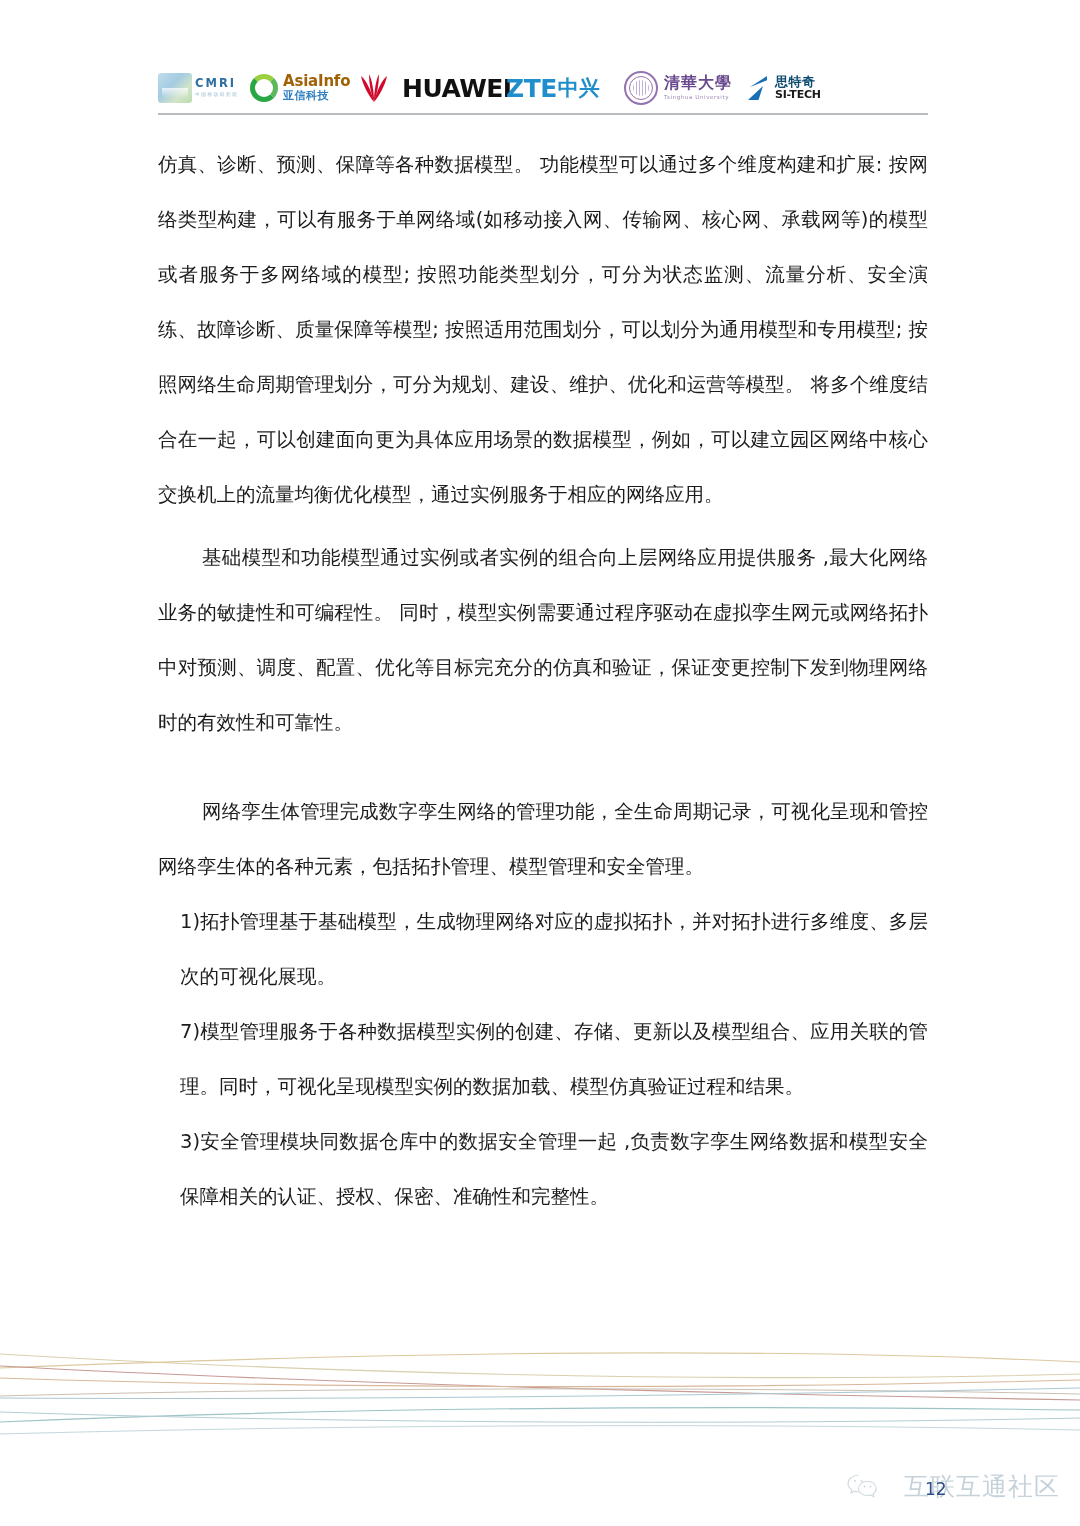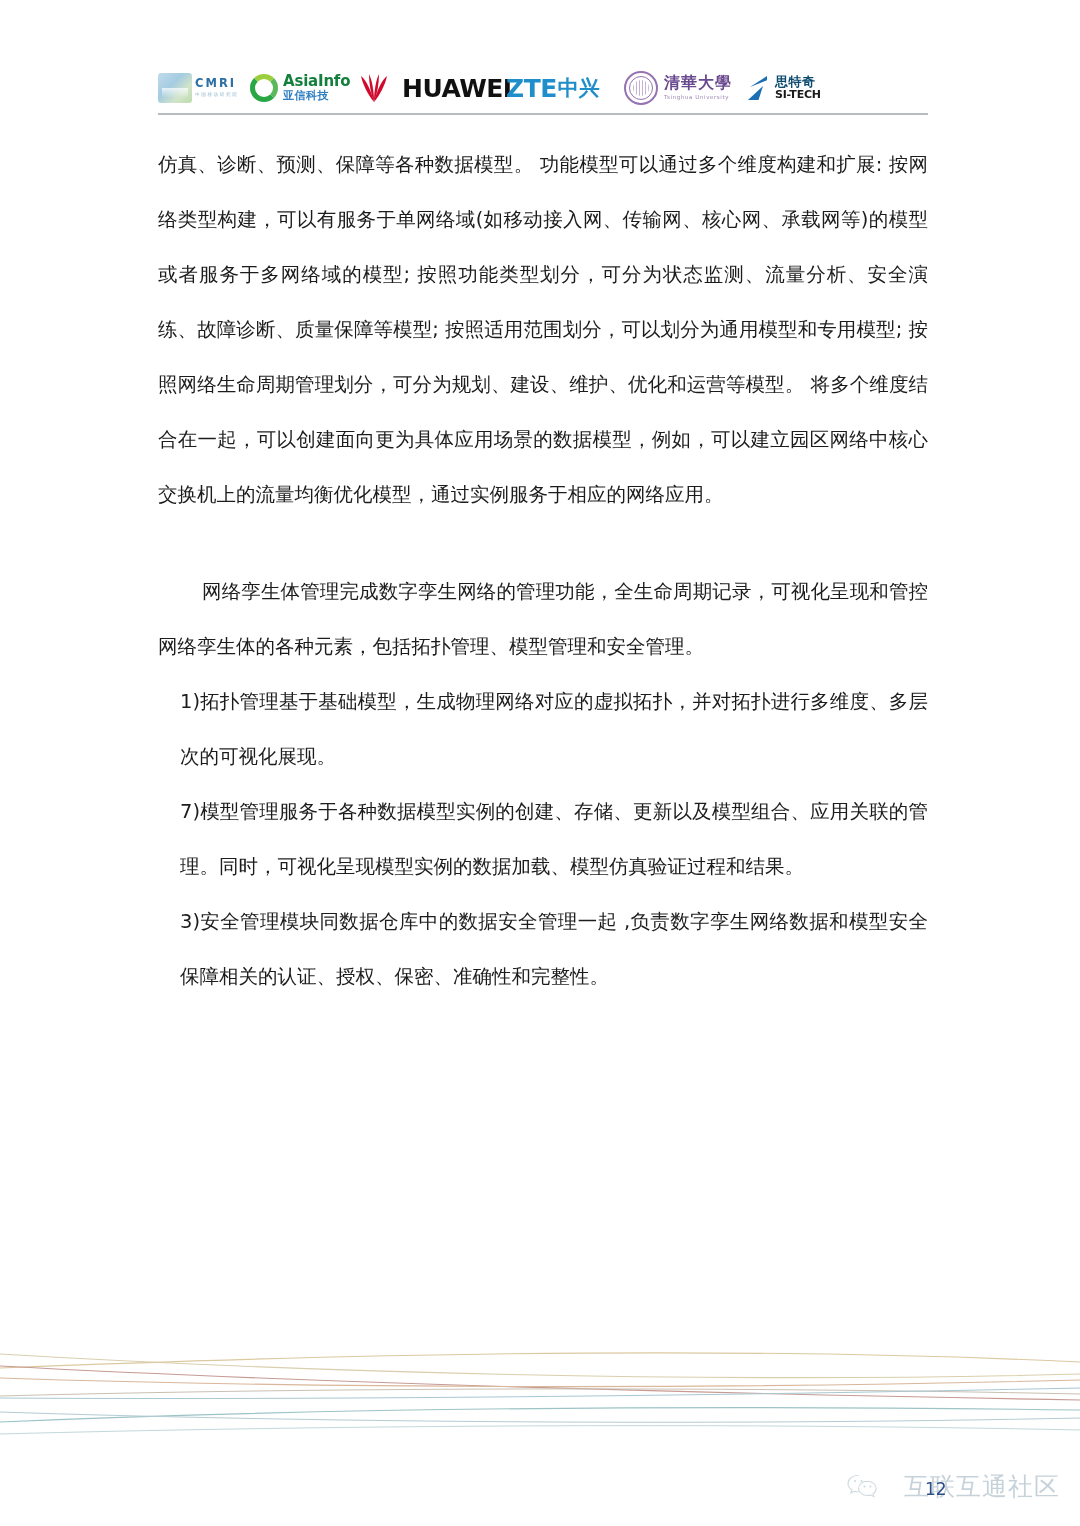--- a/index.html
+++ b/index.html
@@ -67,21 +67,21 @@
   
   .logo-asiainfo { width: 104px; }
   .ai-ring {
     width: 28px; height: 28px; border-radius: 50%;
     border: 5px solid #29a745;
     border-top-color: #9ccf3e;
     border-right-color: #5cb85c;
     margin-right: 5px;
     box-sizing: border-box;
   }
-  .ai-en { font-size: 15px; font-weight: 700; color: #15803d; line-height: 1.05; letter-spacing: -.2px;}
+  .ai-en { font-size: 15px; font-weight: 700; color: #a16207; line-height: 1.05; letter-spacing: -.2px;}
   .ai-cn { font-size: 11px; font-weight: 700; color: #2f7fc1; line-height: 1.15; letter-spacing: .5px;}
 
   
   .logo-huawei { width: 152px; }
   .hw-flower { width: 40px; height: 30px; margin-right: 8px; position: relative; }
   .hw-text { font-size: 25px; font-weight: 700; letter-spacing: -.5px; color: #111; }
 
   
   .logo-zte { width: 118px; }
   .zte-en { font-size: 25px; font-weight: 700; color: #1f8ecb; letter-spacing: -.5px;}
@@ -267,20 +267,21 @@
   </div>
 
   <div class="header-rule"></div>
 
   <div class="content">
 
     <p class="para">仿真、诊断、预测、保障等各种数据模型。 功能模型可以通过多个维度构建和扩展: 按网络类型构建，可以有服务于单网络域(如移动接入网、传输网、核心网、承载网等)的模型或者服务于多网络域的模型; 按照功能类型划分，可分为状态监测、流量分析、安全演练、故障诊断、质量保障等模型; 按照适用范围划分，可以划分为通用模型和专用模型; 按照网络生命周期管理划分，可分为规划、建设、维护、优化和运营等模型。 将多个维度结合在一起，可以创建面向更为具体应用场景的数据模型，例如，可以建立园区网络中核心交换机上的流量均衡优化模型，通过实例服务于相应的网络应用。</p>
 
     <div class="gap-sm"></div>
 
+    <p class="para indent">基础模型和功能模型通过实例或者实例的组合向上层网络应用提供服务 ,最大化网络业务的敏捷性和可编程性。 同时，模型实例需要通过程序驱动在虚拟孪生网元或网络拓扑中对预测、调度、配置、优化等目标完充分的仿真和验证，保证变更控制下发到物理网络时的有效性和可靠性。</p>
 
     <div class="gap-md"></div>
 
 
     <div class="gap-sm"></div>
 
     <p class="para indent">网络孪生体管理完成数字孪生网络的管理功能，全生命周期记录，可视化呈现和管控网络孪生体的各种元素，包括拓扑管理、模型管理和安全管理。</p>
 
     <p class="para hang">1)拓扑管理基于基础模型，生成物理网络对应的虚拟拓扑，并对拓扑进行多维度、多层次的可视化展现。</p>
 

